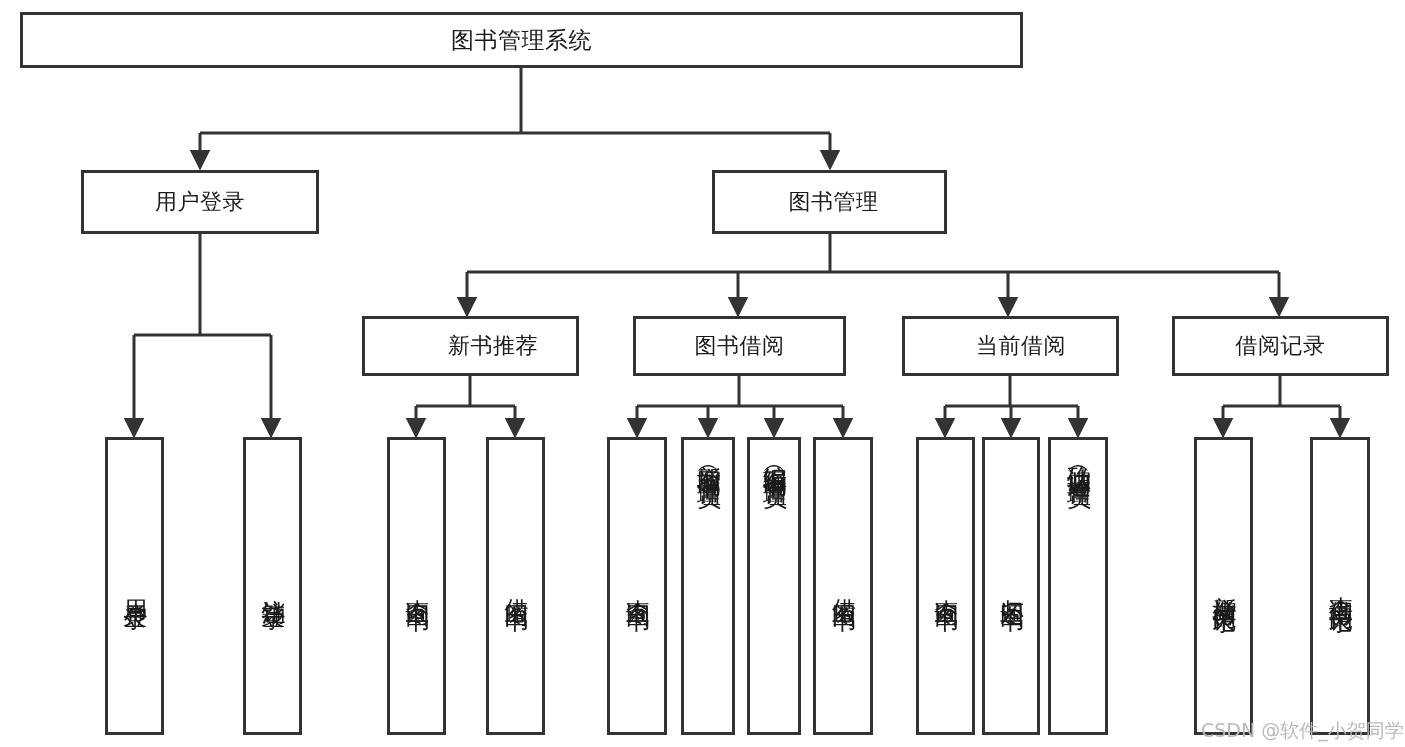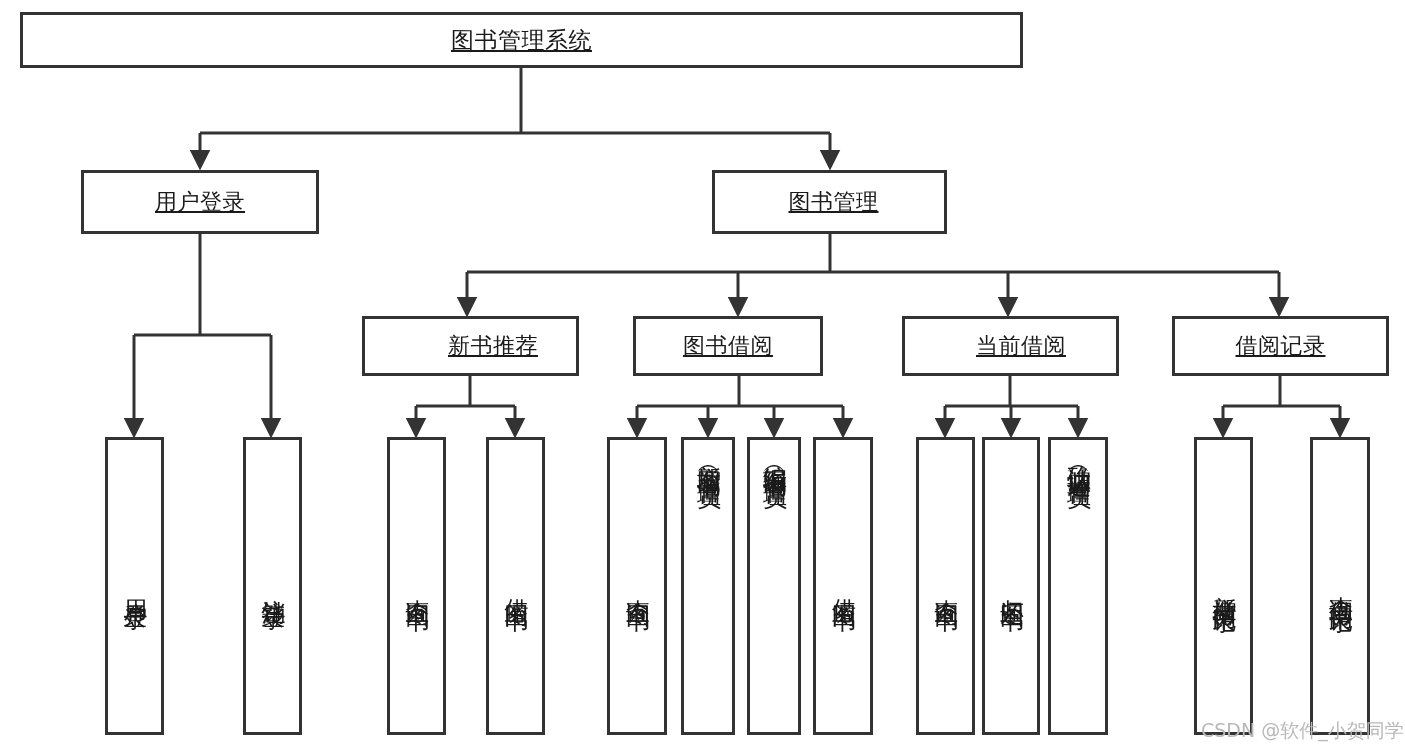--- a/index.html
+++ b/index.html
@@ -39,21 +39,20 @@
   .node .label {
     display: block;
     text-align: center;
     line-height: 1.22;
     letter-spacing: 0.5px;
   }
   
   .node.horiz .label {
     font-size: 22px;
     writing-mode: horizontal-tb;
-    text-decoration: underline;
   }
   .node.root .label { font-size: 23px; }
   
   .node.vert {
     align-items: flex-start;
     justify-content: center;
     padding-top: 6px;
   }
   .node.vert .label {
     writing-mode: vertical-rl;
@@ -138,21 +137,21 @@
   <div class="node horiz" style="left:81px; top:170px; width:238px; height:64px;">
     <span class="label">用户登录</span>
   </div>
   <div class="node horiz" style="left:712px; top:170px; width:235px; height:64px;padding-left:8px;">
     <span class="label">图书管理</span>
   </div>
 
   <div class="node horiz" style="left:362px; top:316px; width:217px; height:60px;padding-left:45px;">
     <span class="label">新书推荐</span>
   </div>
-  <div class="node horiz" style="left:633px; top:316px; width:190px; height:60px;">
+  <div class="node horiz" style="left:633px; top:316px; width:213px; height:60px;">
     <span class="label">图书借阅</span>
   </div>
   <div class="node horiz" style="left:902px; top:316px; width:217px; height:60px;padding-left:21px;">
     <span class="label">当前借阅</span>
   </div>
   <div class="node horiz" style="left:1172px; top:316px; width:217px; height:60px;">
     <span class="label">借阅记录</span>
   </div>
 
   <div class="node vert centered" style="left:105px; top:437px; width:59px; height:298px;">

